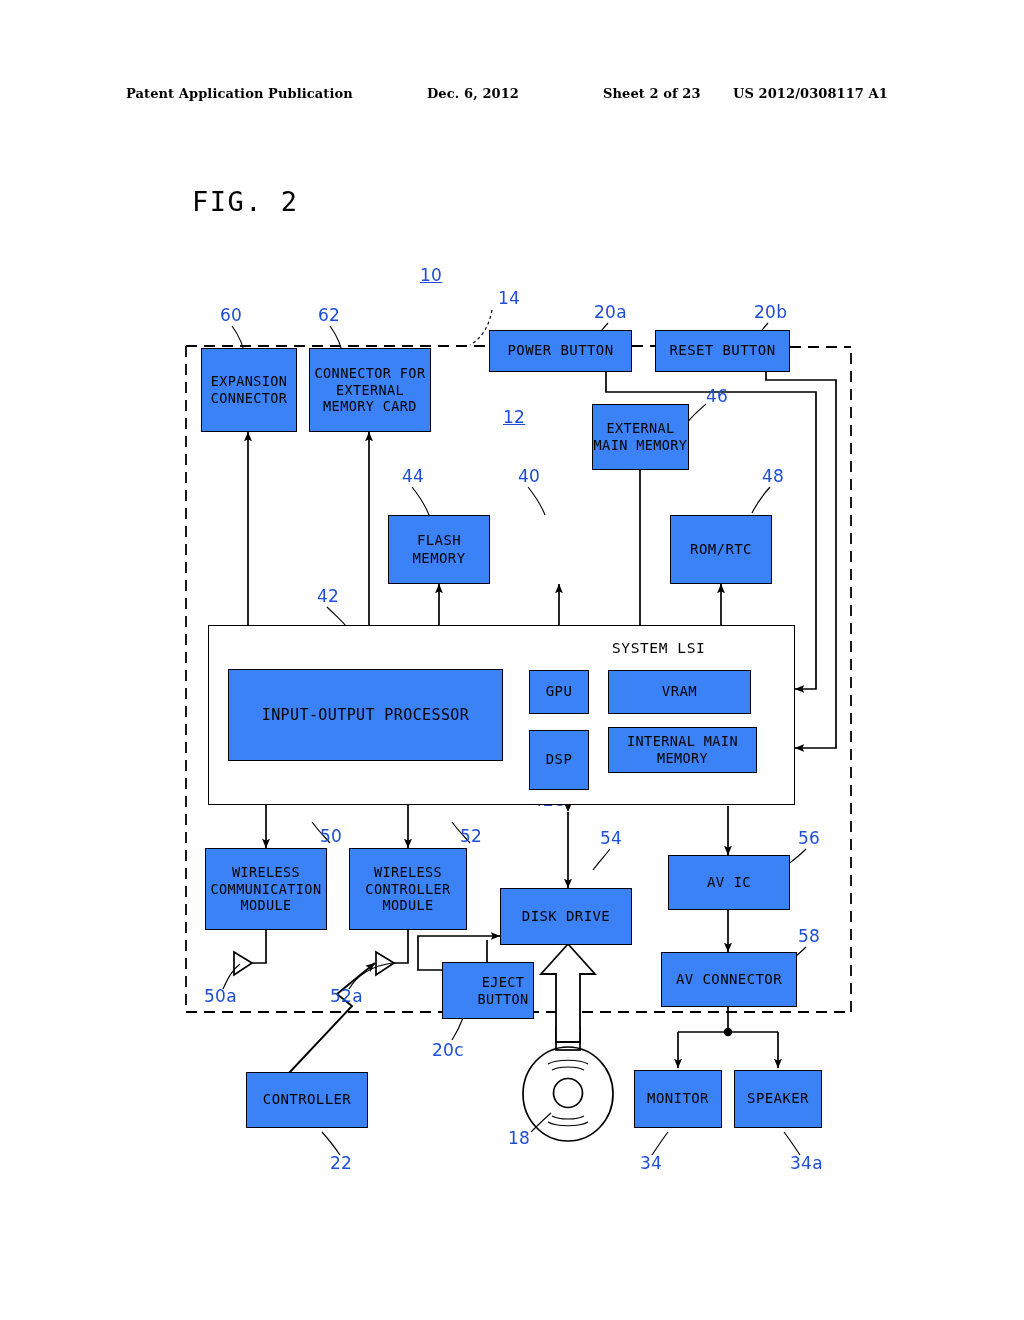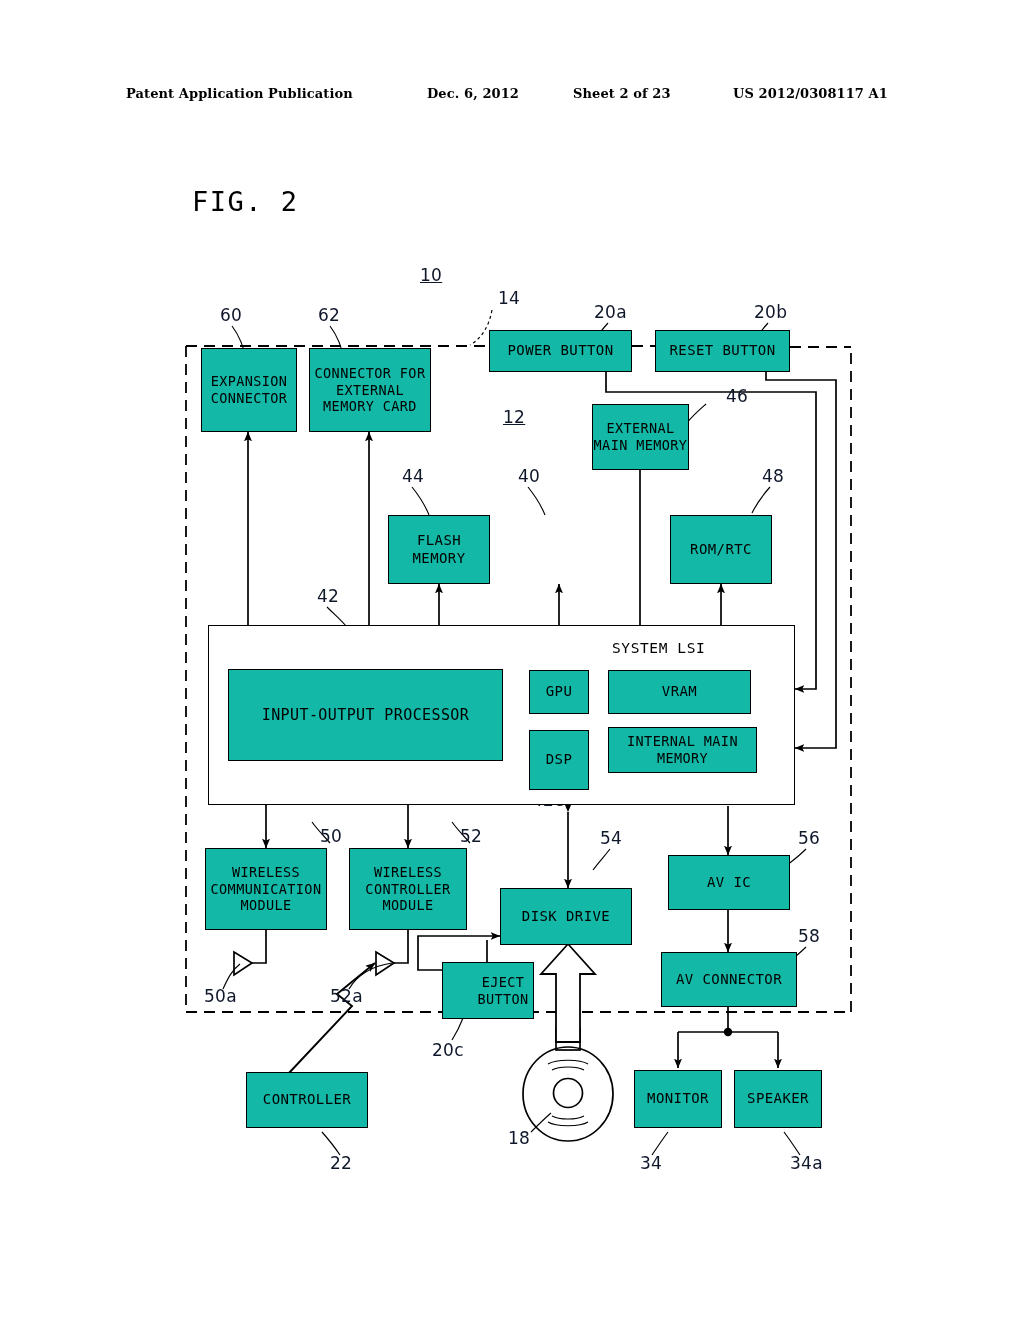--- a/index.html
+++ b/index.html
@@ -9,45 +9,45 @@
        overflow:hidden;}
   #sheet{position:absolute;left:0;top:0;width:1024px;height:1320px;}
 
   
   .hdr{position:absolute;top:86px;left:0;width:1024px;height:24px;
        font-family:"DejaVu Serif","Liberation Serif",serif;font-weight:bold;
        font-size:13px;letter-spacing:.1px;white-space:nowrap;}
   .hdr span{position:absolute;top:0;}
   .h-pub{left:126px;}
   .h-date{left:427px;}
-  .h-sheet{left:573px;text-align:center;}
+  .h-sheet{left:603px;text-align:center;}
   .h-num{left:733px;}
 
   
   .figlabel{position:absolute;left:192px;top:186px;font-size:27px;
             letter-spacing:1.5px;}
 
   
   svg.lines{position:absolute;left:0;top:0;width:1024px;height:1320px;
             pointer-events:none;}
 
   
-  .bx{position:absolute;border:1.6px solid #000;background:#14b8a6;
+  .bx{position:absolute;border:1.6px solid #000;background:#3b82f6;
       display:flex;align-items:center;justify-content:center;text-align:center;
       font-size:14px;line-height:1.25;letter-spacing:.4px;box-sizing:border-box;}
   .bx.sm{font-size:13.5px;}
   .bx.lg{font-size:15px;}
 
   
   .lsibox{position:absolute;border:1.6px solid #000;background:#fff;
           box-sizing:border-box;}
   .lsititle{position:absolute;font-size:14.5px;letter-spacing:.6px;}
 
   
-  .ref{position:absolute;font-size:17px;letter-spacing:.3px;color:#0f172a;
+  .ref{position:absolute;font-size:17px;letter-spacing:.3px;color:#1d4ed8;
        font-family:"DejaVu Sans","Liberation Sans",sans-serif;}
   .ref.u{text-decoration:underline;}
 </style>
 </head>
 <body>
 
 <div id="sheet">
 
   <div class="hdr">
     <span class="h-pub">Patent Application Publication</span>
@@ -200,21 +200,21 @@
   </svg>
 
   <div class="ref u" style="left:420px;top:265px;">10</div>
   <div class="ref" style="left:498px;top:288px;">14</div>
   <div class="ref u" style="left:503px;top:407px;">12</div>
 
   <div class="ref" style="left:220px;top:305px;">60</div>
   <div class="ref" style="left:318px;top:305px;">62</div>
   <div class="ref" style="left:594px;top:302px;">20a</div>
   <div class="ref" style="left:754px;top:302px;">20b</div>
-  <div class="ref" style="left:726px;top:386px;text-align:center;">46</div>
+  <div class="ref" style="left:706px;top:386px;text-align:center;">46</div>
   <div class="ref" style="left:402px;top:466px;">44</div>
   <div class="ref" style="left:518px;top:466px;">40</div>
   <div class="ref" style="left:762px;top:466px;">48</div>
   <div class="ref" style="left:317px;top:586px;">42</div>
   <div class="ref" style="left:272px;top:627px;">42a</div>
   <div class="ref" style="left:510px;top:627px;">42b</div>
   <div class="ref" style="left:532px;top:790px;">42c</div>
   <div class="ref" style="left:756px;top:650px;">42d</div>
   <div class="ref" style="left:756px;top:709px;">42e</div>
   <div class="ref" style="left:320px;top:826px;">50</div>

